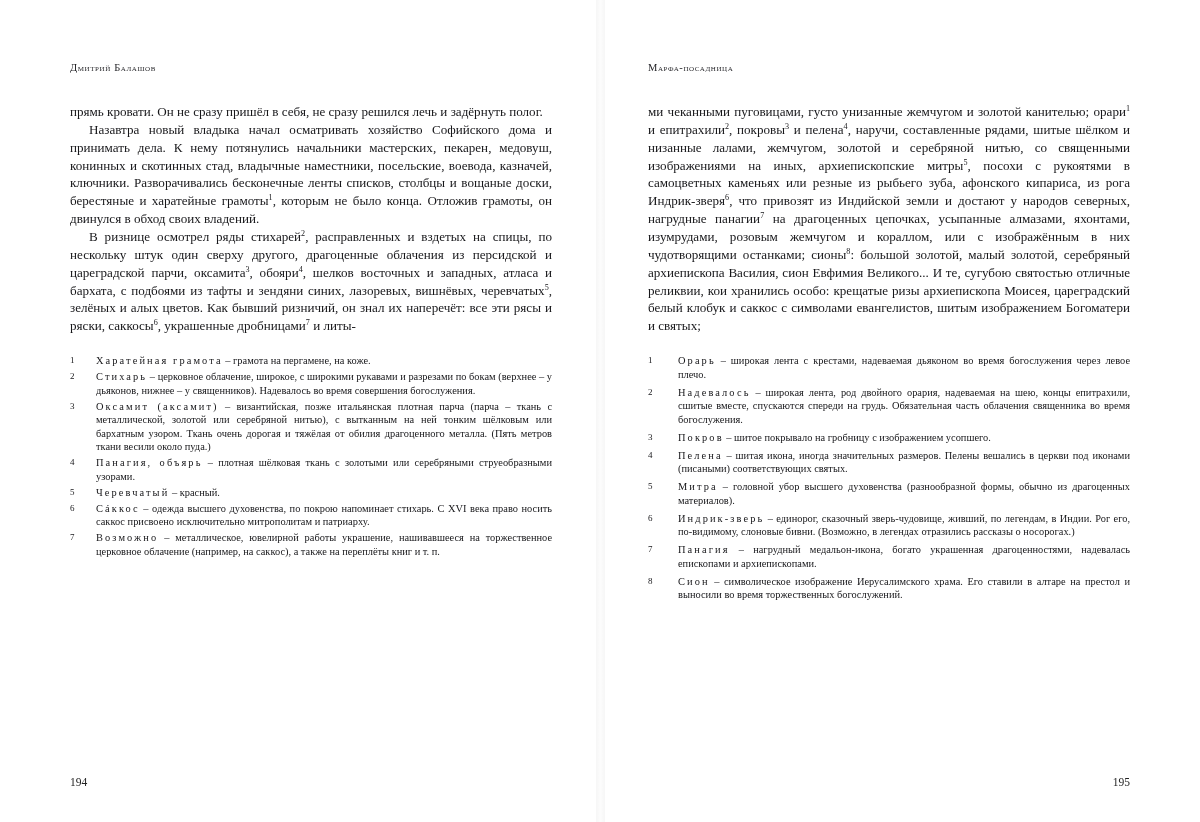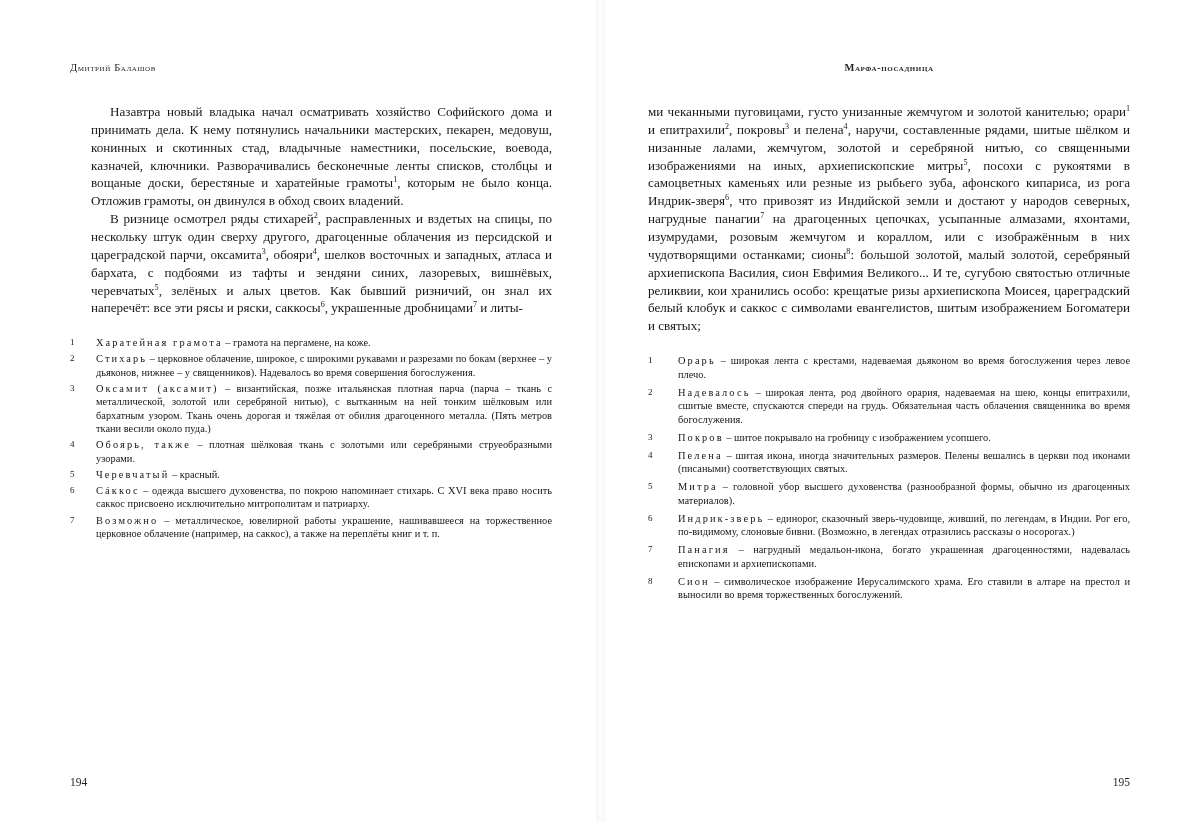--- a/index.html
+++ b/index.html
@@ -30,35 +30,34 @@
   .page-right { padding: 62px 70px 30px 48px; }
 
   .runhead {
     font-variant: small-caps;
     font-size: 10.5px;
     letter-spacing: 0.6px;
     color: #26262a;
     margin-bottom: 30px;
     white-space: nowrap;
   }
-  .runhead-right { text-align: center; font-weight: bold; }
+  .runhead-right { text-align: left; }
 
   .body-text {
     font-size: 13.1px;
     line-height: 1.365;
     text-align: justify;
     text-justify: inter-word;
     hyphens: manual;
   }
   .body-text p {
     margin: 0;
   }
   .body-text p.indent {
     text-indent: 1.45em;
-    margin-left: 21px;
   }
 
   sup {
     font-size: 0.62em;
     vertical-align: super;
     line-height: 0;
   }
 
   .notes {
     margin-top: 19px;
@@ -111,40 +110,41 @@
 </style>
 </head>
 <body>
 
 <div class="spread">
 
   <div class="page page-left">
     <div class="runhead">Дмитрий Балашов</div>
 
     <div class="body-text">
+      <p id="lp0">прямь кровати. Он не сразу пришёл в себя, не сразу решился лечь и задёрнуть полог.</p>
       <p class="indent" id="lp1">Назавтра новый владыка начал осматривать хозяйство Софийского дома и принимать дела. К нему потянулись начальники мастерских, пекарен, медовуш, конинных и скотинных стад, владычные наместники, посельские, воевода, казначей, ключники. Разворачивались бесконечные ленты списков, столбцы и вощаные доски, берестяные и харатейные грамоты<sup>1</sup>, которым не было конца. Отложив грамоты, он двинулся в обход своих владений.</p>
       <p class="indent" id="lp2">В ризнице осмотрел ряды стихарей<sup>2</sup>, расправленных и вздетых на спицы, по нескольку штук один сверху другого, драгоценные облачения из персидской и цареградской парчи, оксамита<sup>3</sup>, обояри<sup>4</sup>, шелков восточных и западных, атласа и бархата, с подбоями из тафты и зендяни синих, лазоревых, вишнёвых, черевчатых<sup>5</sup>, зелёных и алых цветов. Как бывший ризничий, он знал их наперечёт: все эти рясы и ряски, саккосы<sup>6</sup>, украшенные дробницами<sup>7</sup> и литы-</p>
     </div>
 
     <div class="notes notes-left" id="lnotes">
         <div class="note">
           <div class="num">1</div>
           <div class="ntext"><span class="term">Харатейная грамота</span> – грамота на пергамене, на коже.</div>
         </div>
         <div class="note">
           <div class="num">2</div>
           <div class="ntext"><span class="term">Стихарь</span> – церковное облачение, широкое, с широкими рукавами и разрезами по бокам (верхнее – у дьяконов, нижнее – у священников). Надевалось во время совершения богослужения.</div>
         </div>
         <div class="note">
           <div class="num">3</div>
           <div class="ntext"><span class="term">Оксамит (аксамит)</span> – византийская, позже итальянская плотная парча (парча – ткань с металлической, золотой или серебряной нитью), с выткан­ным на ней тонким шёлковым или бархатным узором. Ткань очень дорогая и тяжёлая от обилия драгоценного металла. (Пять метров ткани весили около пуда.)</div>
         </div>
         <div class="note">
           <div class="num">4</div>
-          <div class="ntext"><span class="term">Обоярь, также</span> – плотная шёлковая ткань с золотыми или серебряны­ми струеобразными узорами.</div>
+          <div class="ntext"><span class="term">Панагия, объярь</span> – плотная шёлковая ткань с золотыми или серебряны­ми струеобразными узорами.</div>
         </div>
         <div class="note">
           <div class="num">5</div>
           <div class="ntext"><span class="term">Черевчатый</span> – красный.</div>
         </div>
         <div class="note">
           <div class="num">6</div>
           <div class="ntext"><span class="term">Сáккос</span> – одежда высшего духовенства, по покрою напоминает стихарь. С XVI века право носить саккос присвоено исключительно митрополитам и патриарху.</div>
         </div>
         <div class="note">

